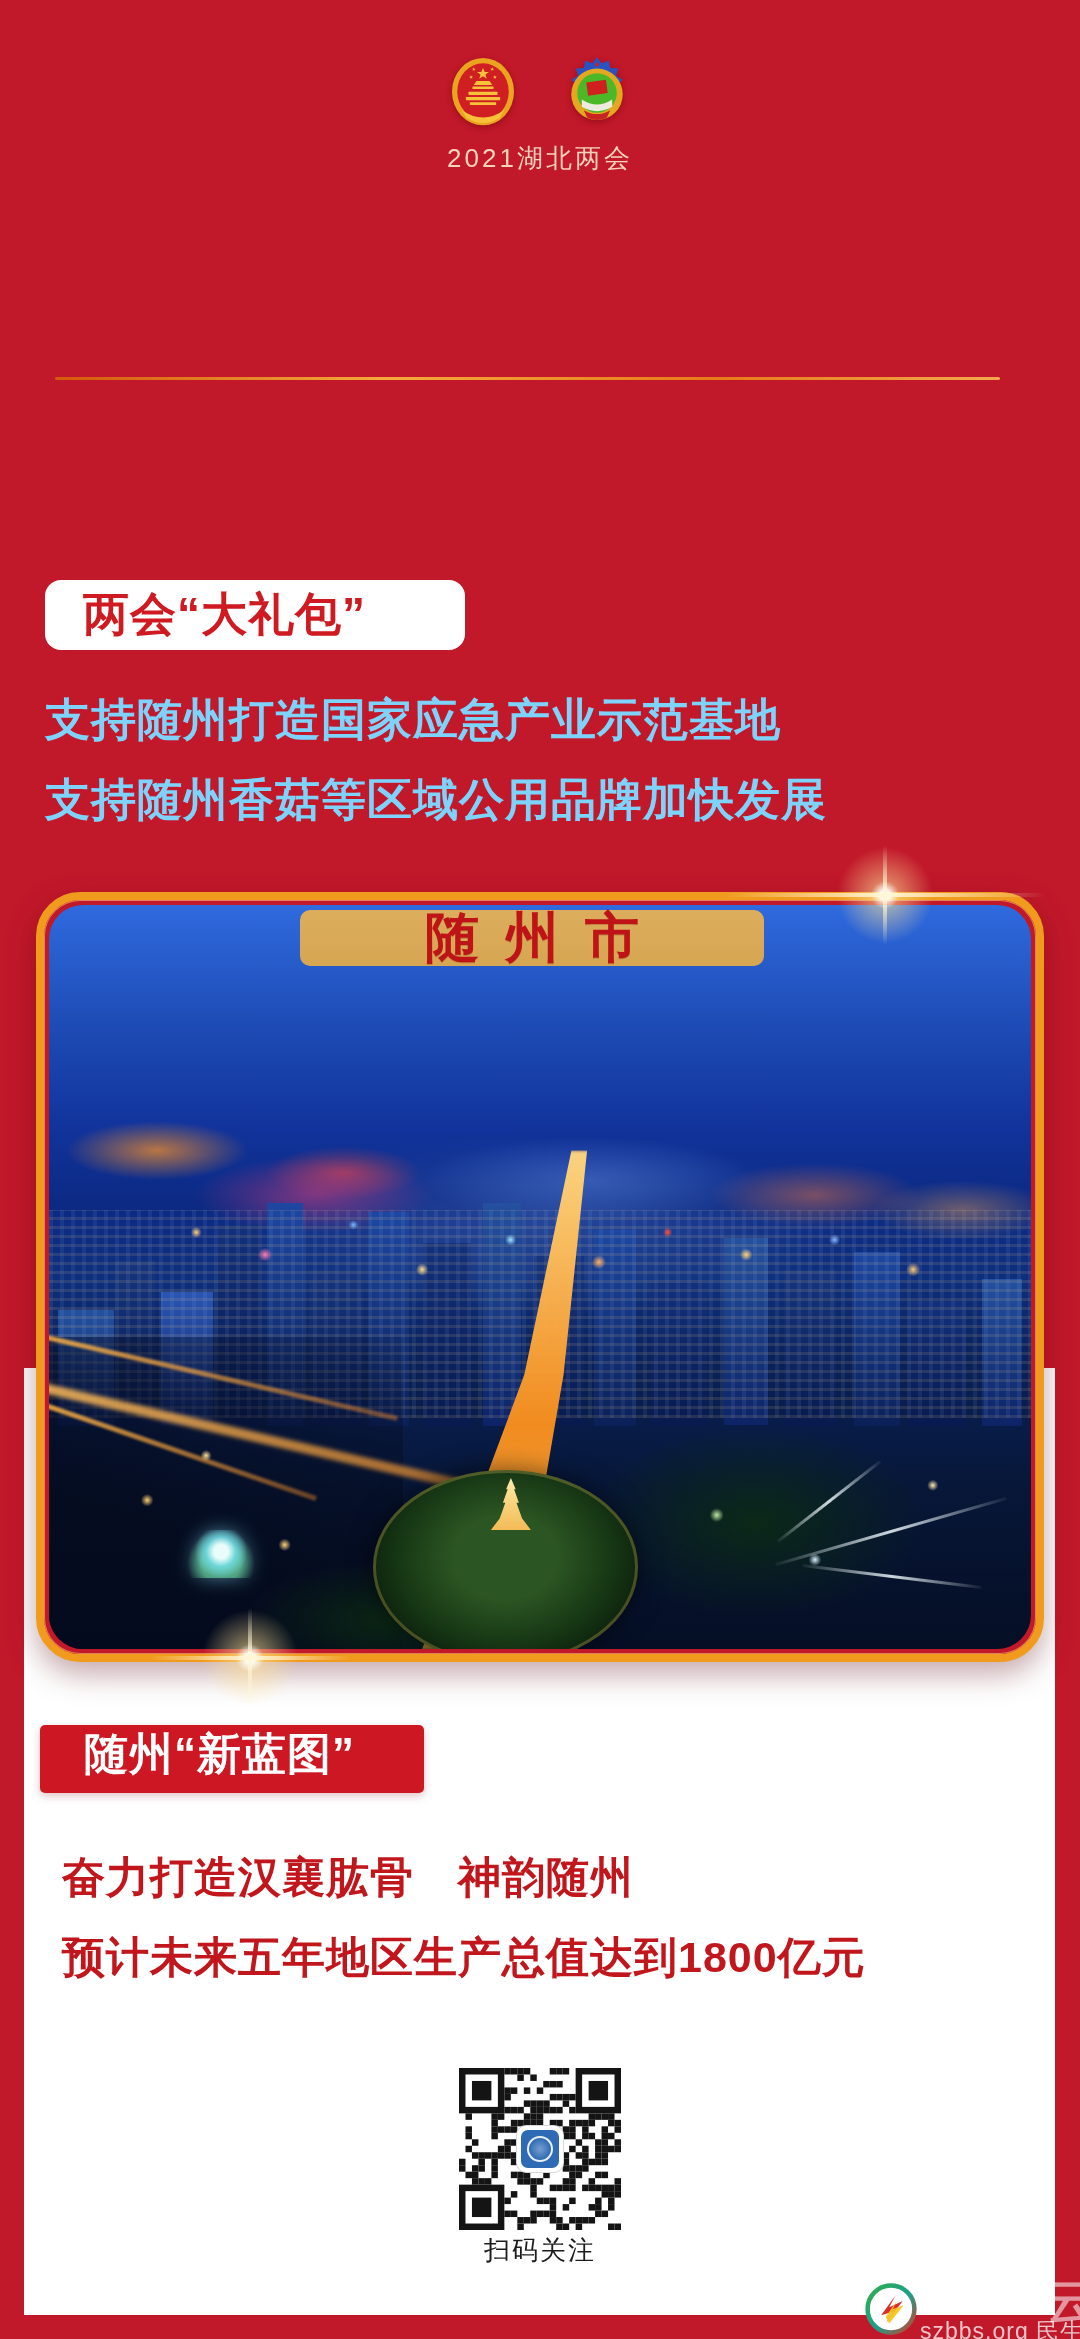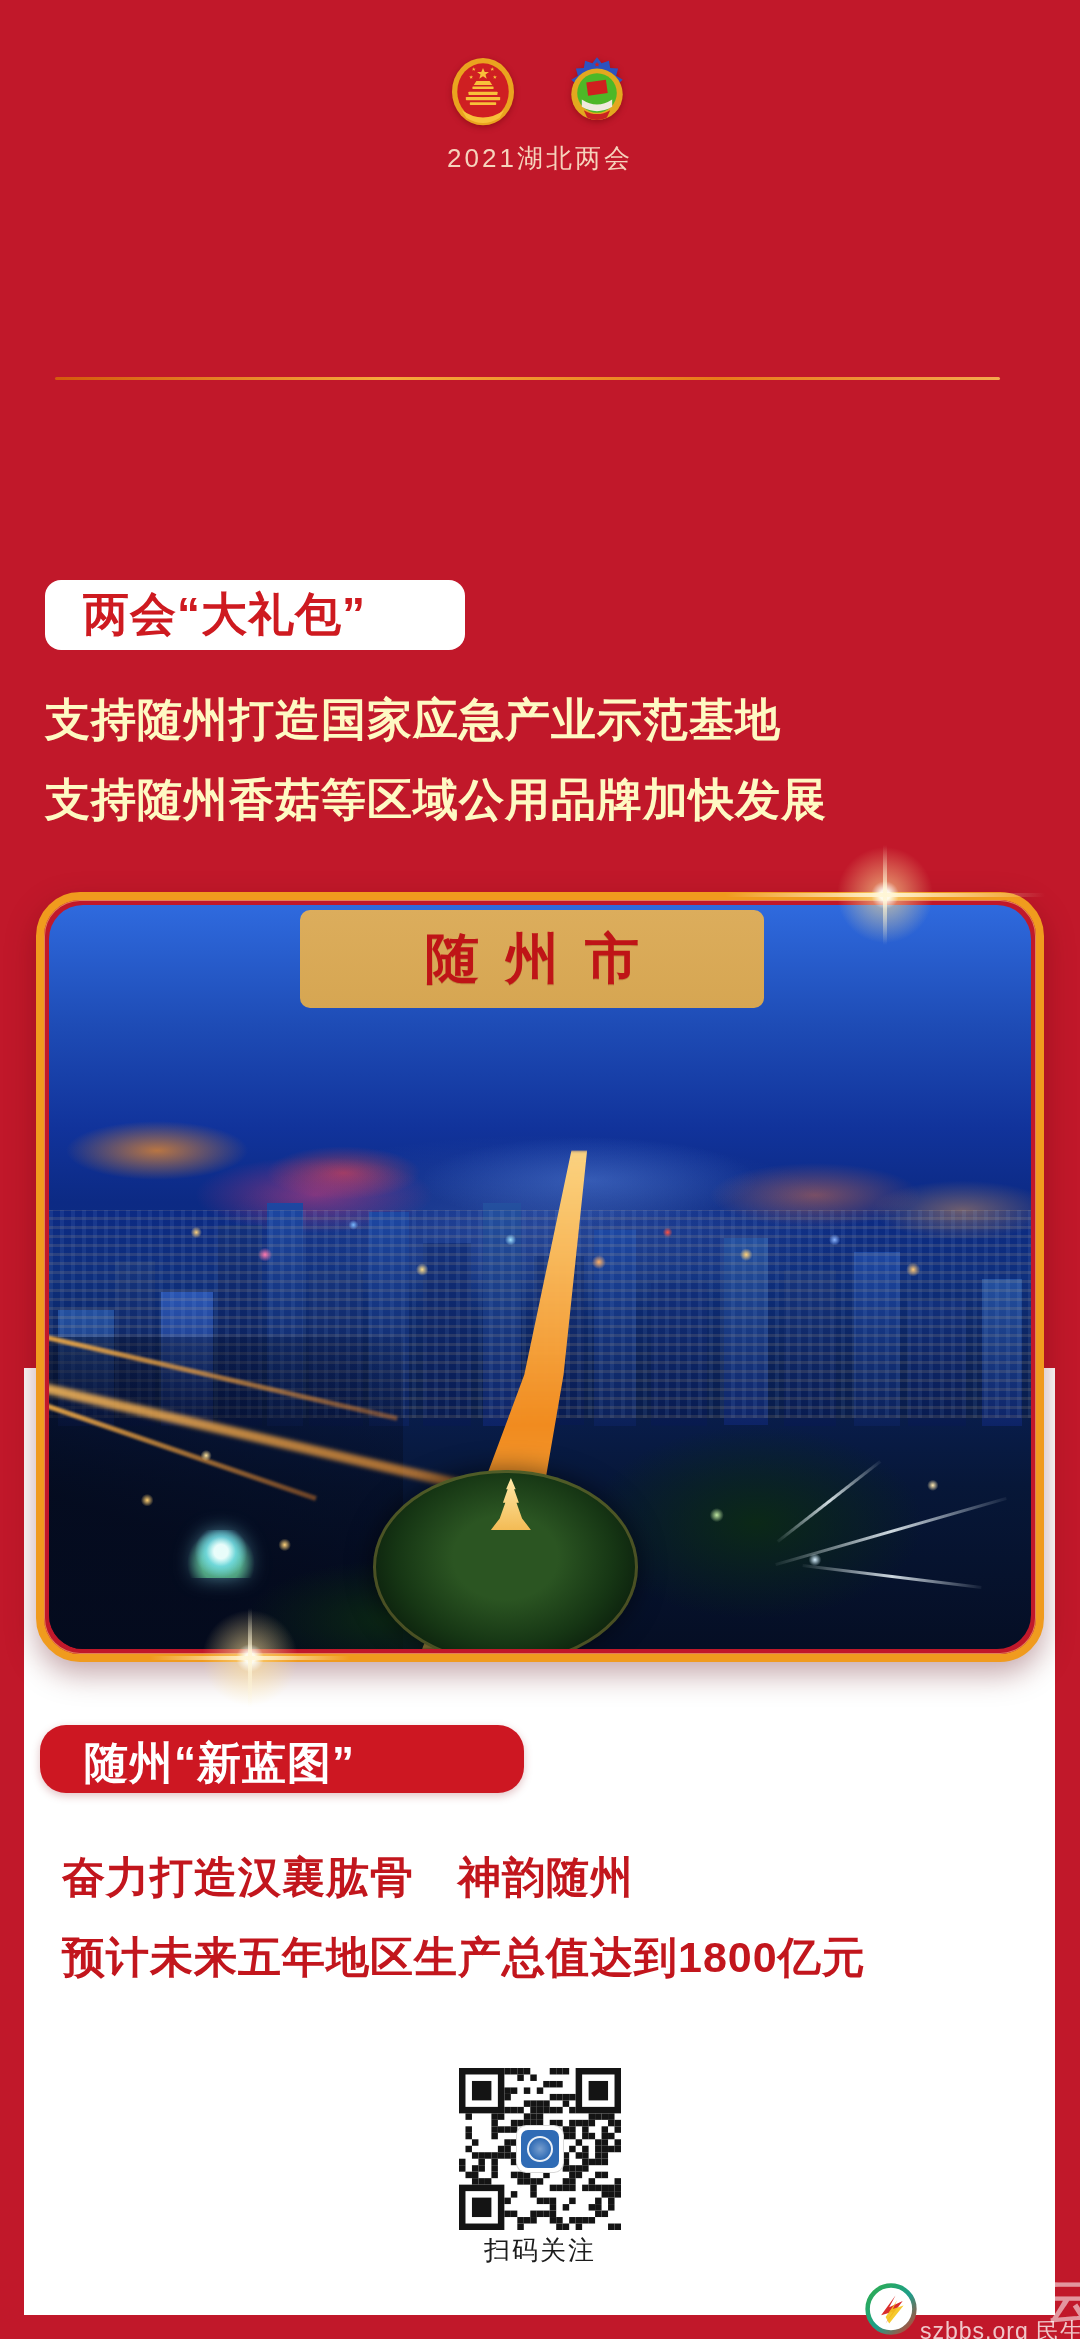--- a/index.html
+++ b/index.html
@@ -41,21 +41,21 @@
     font-size:72px;font-weight:700;letter-spacing:2px;white-space:nowrap;
   }
   
   .badge-white{
     position:absolute;left:45px;top:580px;width:420px;height:70px;
     background:var(--white,#fff);border-radius:16px;
     display:flex;align-items:center;padding-left:38px;box-sizing:border-box;
   }
   .badge-white span{font-size:46px;font-weight:800;color:#ce1a20;letter-spacing:1px;white-space:nowrap;}
   .gift-line{
-    position:absolute;left:45px;margin:0;color:#fef9c3;font-size:45px;font-weight:800;
+    position:absolute;left:45px;margin:0;color:#7dd3fc;font-size:45px;font-weight:800;
     letter-spacing:1px;white-space:pre;
   }
   .gift-line.l1{top:690px;}
   .gift-line.l2{top:770px;text-align:center;}
   
   .white-panel{
     position:absolute;left:24px;top:1368px;width:1031px;height:947px;
     background:#fff;z-index:1;
   }
   
@@ -140,42 +140,42 @@
     filter:drop-shadow(0 0 12px rgba(255,215,120,.95));}
   .trees{background:radial-gradient(closest-side, rgba(12,44,18,.85), transparent);}
   .trees.t1{left:55%;top:70%;width:34%;height:26%;}
   .trees.t2{left:20%;top:88%;width:30%;height:16%;}
   .pr{height:3px;background:linear-gradient(90deg,rgba(240,250,255,.05),rgba(240,250,255,.85),rgba(240,250,255,.05));filter:blur(.5px);}
   .pr.p1{right:2%;top:84%;width:240px;transform:rotate(-16deg);}
   .pr.p2{right:5%;top:90%;width:180px;transform:rotate(7deg);}
   .pr.p3{right:14%;top:80%;width:130px;transform:rotate(-38deg);}
   
   .city-banner{
-    position:absolute;left:300px;top:910px;width:464px;height:98px;z-index:5;
+    position:absolute;left:300px;top:910px;width:464px;height:56px;z-index:5;
     background:linear-gradient(180deg,#dcad5c,var(--banner-gold,#d6a652));border-radius:10px;
     display:flex;align-items:center;justify-content:center;
   }
   .city-banner span{
     font-size:54px;font-weight:900;color:#bf1417;letter-spacing:26px;margin-right:-26px;
     text-shadow:0 1px 0 rgba(120,30,0,.25);
   }
   
   .sparkle{position:absolute;z-index:6;pointer-events:none;
     background:radial-gradient(circle at 50% 50%, rgba(255,255,245,.95) 0 5px, rgba(255,225,150,.5) 14px, transparent 48px);}
   .sparkle::before{content:'';position:absolute;left:0;right:0;top:50%;height:4px;transform:translateY(-50%);
     background:linear-gradient(90deg,transparent,rgba(255,246,214,.95) 50%,transparent);}
   .sparkle::after{content:'';position:absolute;top:8%;bottom:8%;left:50%;width:4px;transform:translateX(-50%);
     background:linear-gradient(180deg,transparent,rgba(255,246,214,.9) 50%,transparent);}
   .sparkle.s1{left:725px;top:835px;width:320px;height:120px;}
   .sparkle.s2{left:150px;top:1598px;width:200px;height:120px;}
   
   .badge-red{
-    position:absolute;left:40px;top:1725px;width:484px;height:68px;z-index:3;
-    background:var(--badge-red,#cd1722);border-radius:26px;
-    display:flex;align-items:flex-end;padding-left:44px;box-sizing:border-box;
+    position:absolute;left:40px;top:1725px;width:384px;height:68px;z-index:3;
+    background:var(--badge-red,#cd1722);border-radius:5px;
+    display:flex;align-items:flex-start;padding-left:44px;box-sizing:border-box;
     box-shadow:0 3px 8px rgba(140,10,20,.25);
   }
   .badge-red span{font-size:44px;font-weight:800;color:#fff;letter-spacing:1px;white-space:nowrap;}
   .bp-line{
     position:absolute;left:45px;margin:17px;color:var(--text-red,#c2161d);
     font-size:43px;font-weight:800;letter-spacing:1px;z-index:3;white-space:pre;
   }
   .bp-line.l1{top:1832px;}
   .bp-line.l2{top:1912px;}
   

